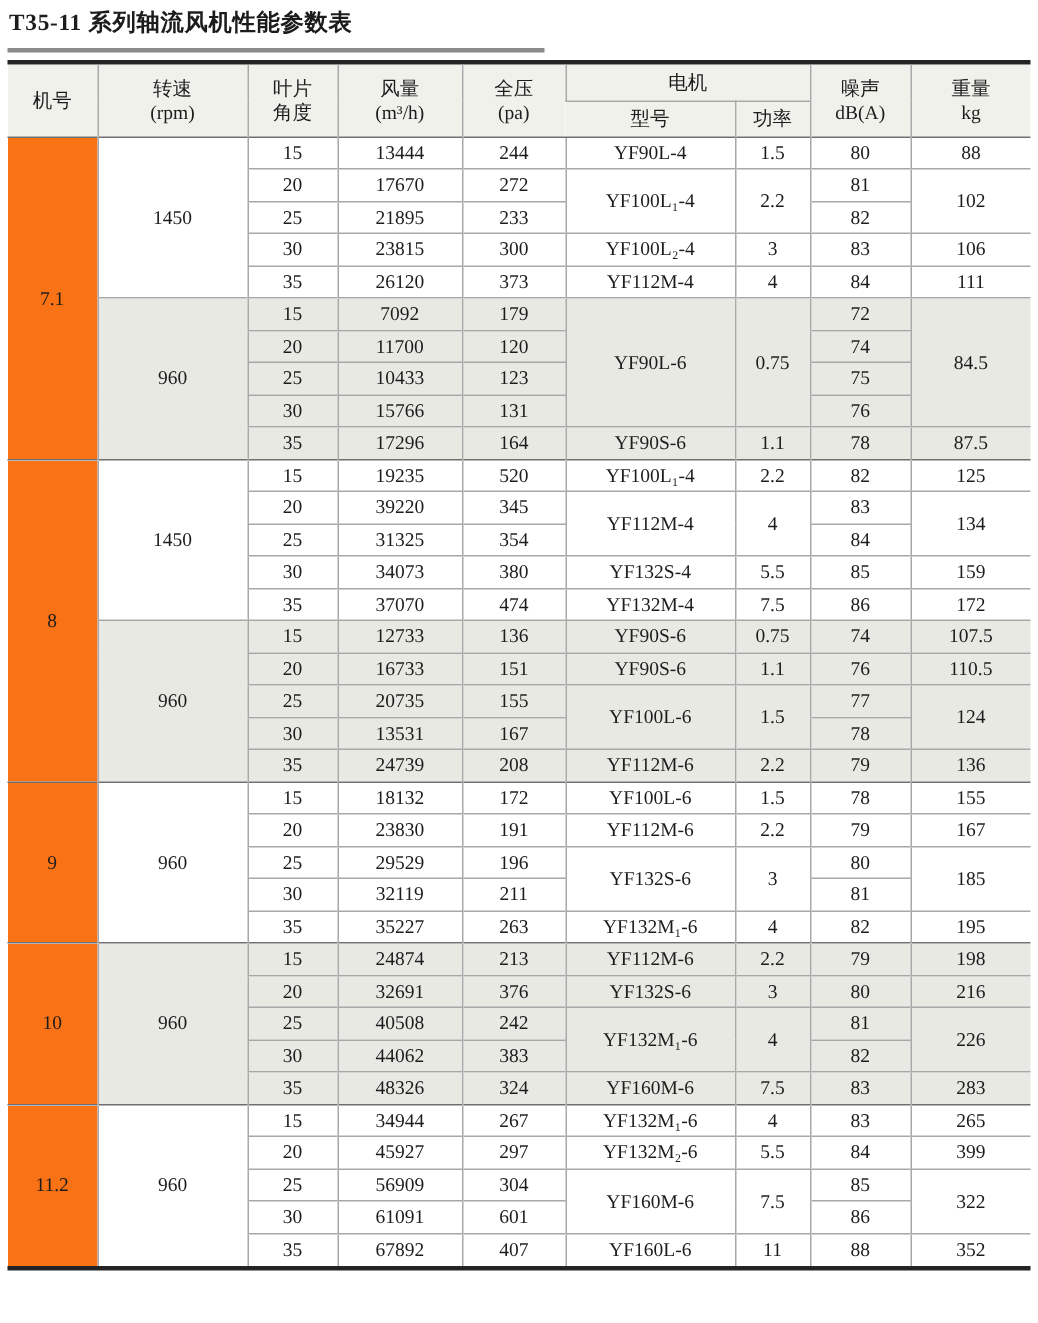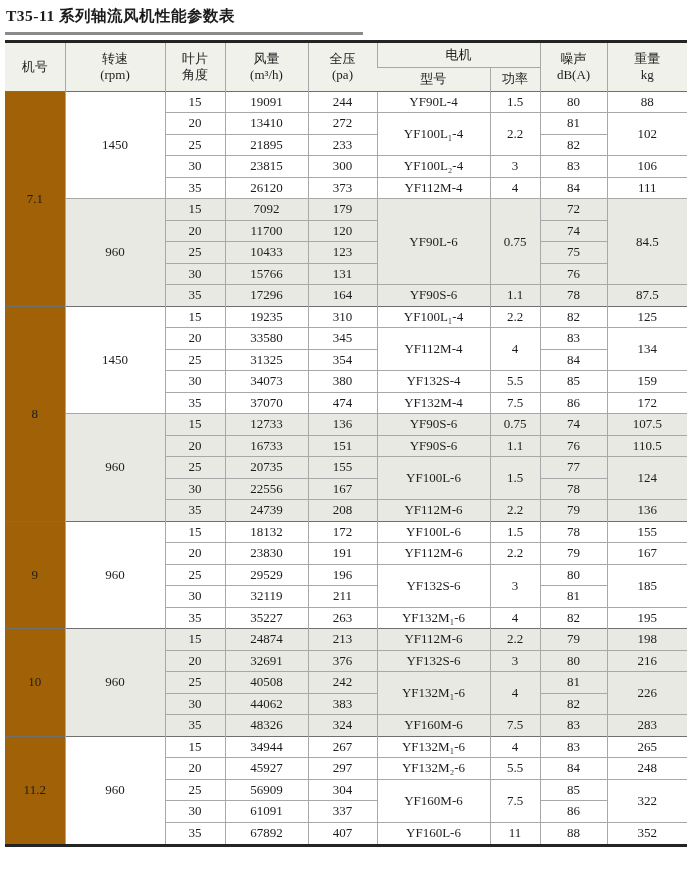--- a/index.html
+++ b/index.html
@@ -45,21 +45,21 @@
     white-space:pre-line;
     font-size:13px;
   }
   thead tr th:first-child{border-left:none;}
   thead th.motor-head{border-bottom:1px solid var(--grid);}
   tbody td{
     border-left:1px solid var(--grid);
     border-top:1px solid var(--grid);
     height:21.5px;
   }
-  tbody td.machine{border-left:none;background:#a16207;}
+  tbody td.machine{border-left:none;background:#f97316;}
   tbody tr.group-start td{border-top:1px solid var(--group-line);}
   tbody td.shade{background:var(--shaded);}
   col.c-machine{width:60px;}
   col.c-rpm{width:100px;}
   col.c-angle{width:60px;}
   col.c-flow{width:83px;}
   col.c-press{width:69px;}
   col.c-model{width:113px;}
   col.c-power{width:50px;}
   col.c-noise{width:67px;}
@@ -105,30 +105,30 @@
       <tr>
         <th>型号</th>
         <th>功率</th>
       </tr>
     </thead>
     <tbody>
         <tr class="group-start">
           <td class="machine" rowspan="10">7.1</td>
           <td rowspan="5">1450</td>
           <td>15</td>
-          <td>19091</td>
+          <td>13444</td>
           <td>244</td>
           <td>YF90L-4</td>
           <td>1.5</td>
           <td>80</td>
           <td>88</td>
         </tr>
         <tr>
           <td>20</td>
-          <td>13410</td>
+          <td>17670</td>
           <td>272</td>
           <td rowspan="2">YF100L₁-4</td>
           <td rowspan="2">2.2</td>
           <td>81</td>
           <td rowspan="2">102</td>
         </tr>
         <tr>
           <td>25</td>
           <td>21895</td>
           <td>233</td>
@@ -187,29 +187,29 @@
           <td class="shade">YF90S-6</td>
           <td class="shade">1.1</td>
           <td class="shade">78</td>
           <td class="shade">87.5</td>
         </tr>
         <tr class="group-start">
           <td class="machine" rowspan="10">8</td>
           <td rowspan="5">1450</td>
           <td>15</td>
           <td>19235</td>
-          <td>310</td>
+          <td>520</td>
           <td>YF100L₁-4</td>
           <td>2.2</td>
           <td>82</td>
           <td>125</td>
         </tr>
         <tr>
           <td>20</td>
-          <td>33580</td>
+          <td>39220</td>
           <td>345</td>
           <td rowspan="2">YF112M-4</td>
           <td rowspan="2">4</td>
           <td>83</td>
           <td rowspan="2">134</td>
         </tr>
         <tr>
           <td>25</td>
           <td>31325</td>
           <td>354</td>
@@ -256,21 +256,21 @@
           <td class="shade">25</td>
           <td class="shade">20735</td>
           <td class="shade">155</td>
           <td class="shade" rowspan="2">YF100L-6</td>
           <td class="shade" rowspan="2">1.5</td>
           <td class="shade">77</td>
           <td class="shade" rowspan="2">124</td>
         </tr>
         <tr>
           <td class="shade">30</td>
-          <td class="shade">22556</td>
+          <td class="shade">13531</td>
           <td class="shade">167</td>
           <td class="shade">78</td>
         </tr>
         <tr>
           <td class="shade">35</td>
           <td class="shade">24739</td>
           <td class="shade">208</td>
           <td class="shade">YF112M-6</td>
           <td class="shade">2.2</td>
           <td class="shade">79</td>
@@ -375,35 +375,35 @@
           <td>83</td>
           <td>265</td>
         </tr>
         <tr>
           <td>20</td>
           <td>45927</td>
           <td>297</td>
           <td>YF132M₂-6</td>
           <td>5.5</td>
           <td>84</td>
-          <td>248</td>
+          <td>399</td>
         </tr>
         <tr>
           <td>25</td>
           <td>56909</td>
           <td>304</td>
           <td rowspan="2">YF160M-6</td>
           <td rowspan="2">7.5</td>
           <td>85</td>
           <td rowspan="2">322</td>
         </tr>
         <tr>
           <td>30</td>
           <td>61091</td>
-          <td>337</td>
+          <td>601</td>
           <td>86</td>
         </tr>
         <tr>
           <td>35</td>
           <td>67892</td>
           <td>407</td>
           <td>YF160L-6</td>
           <td>11</td>
           <td>88</td>
           <td>352</td>

